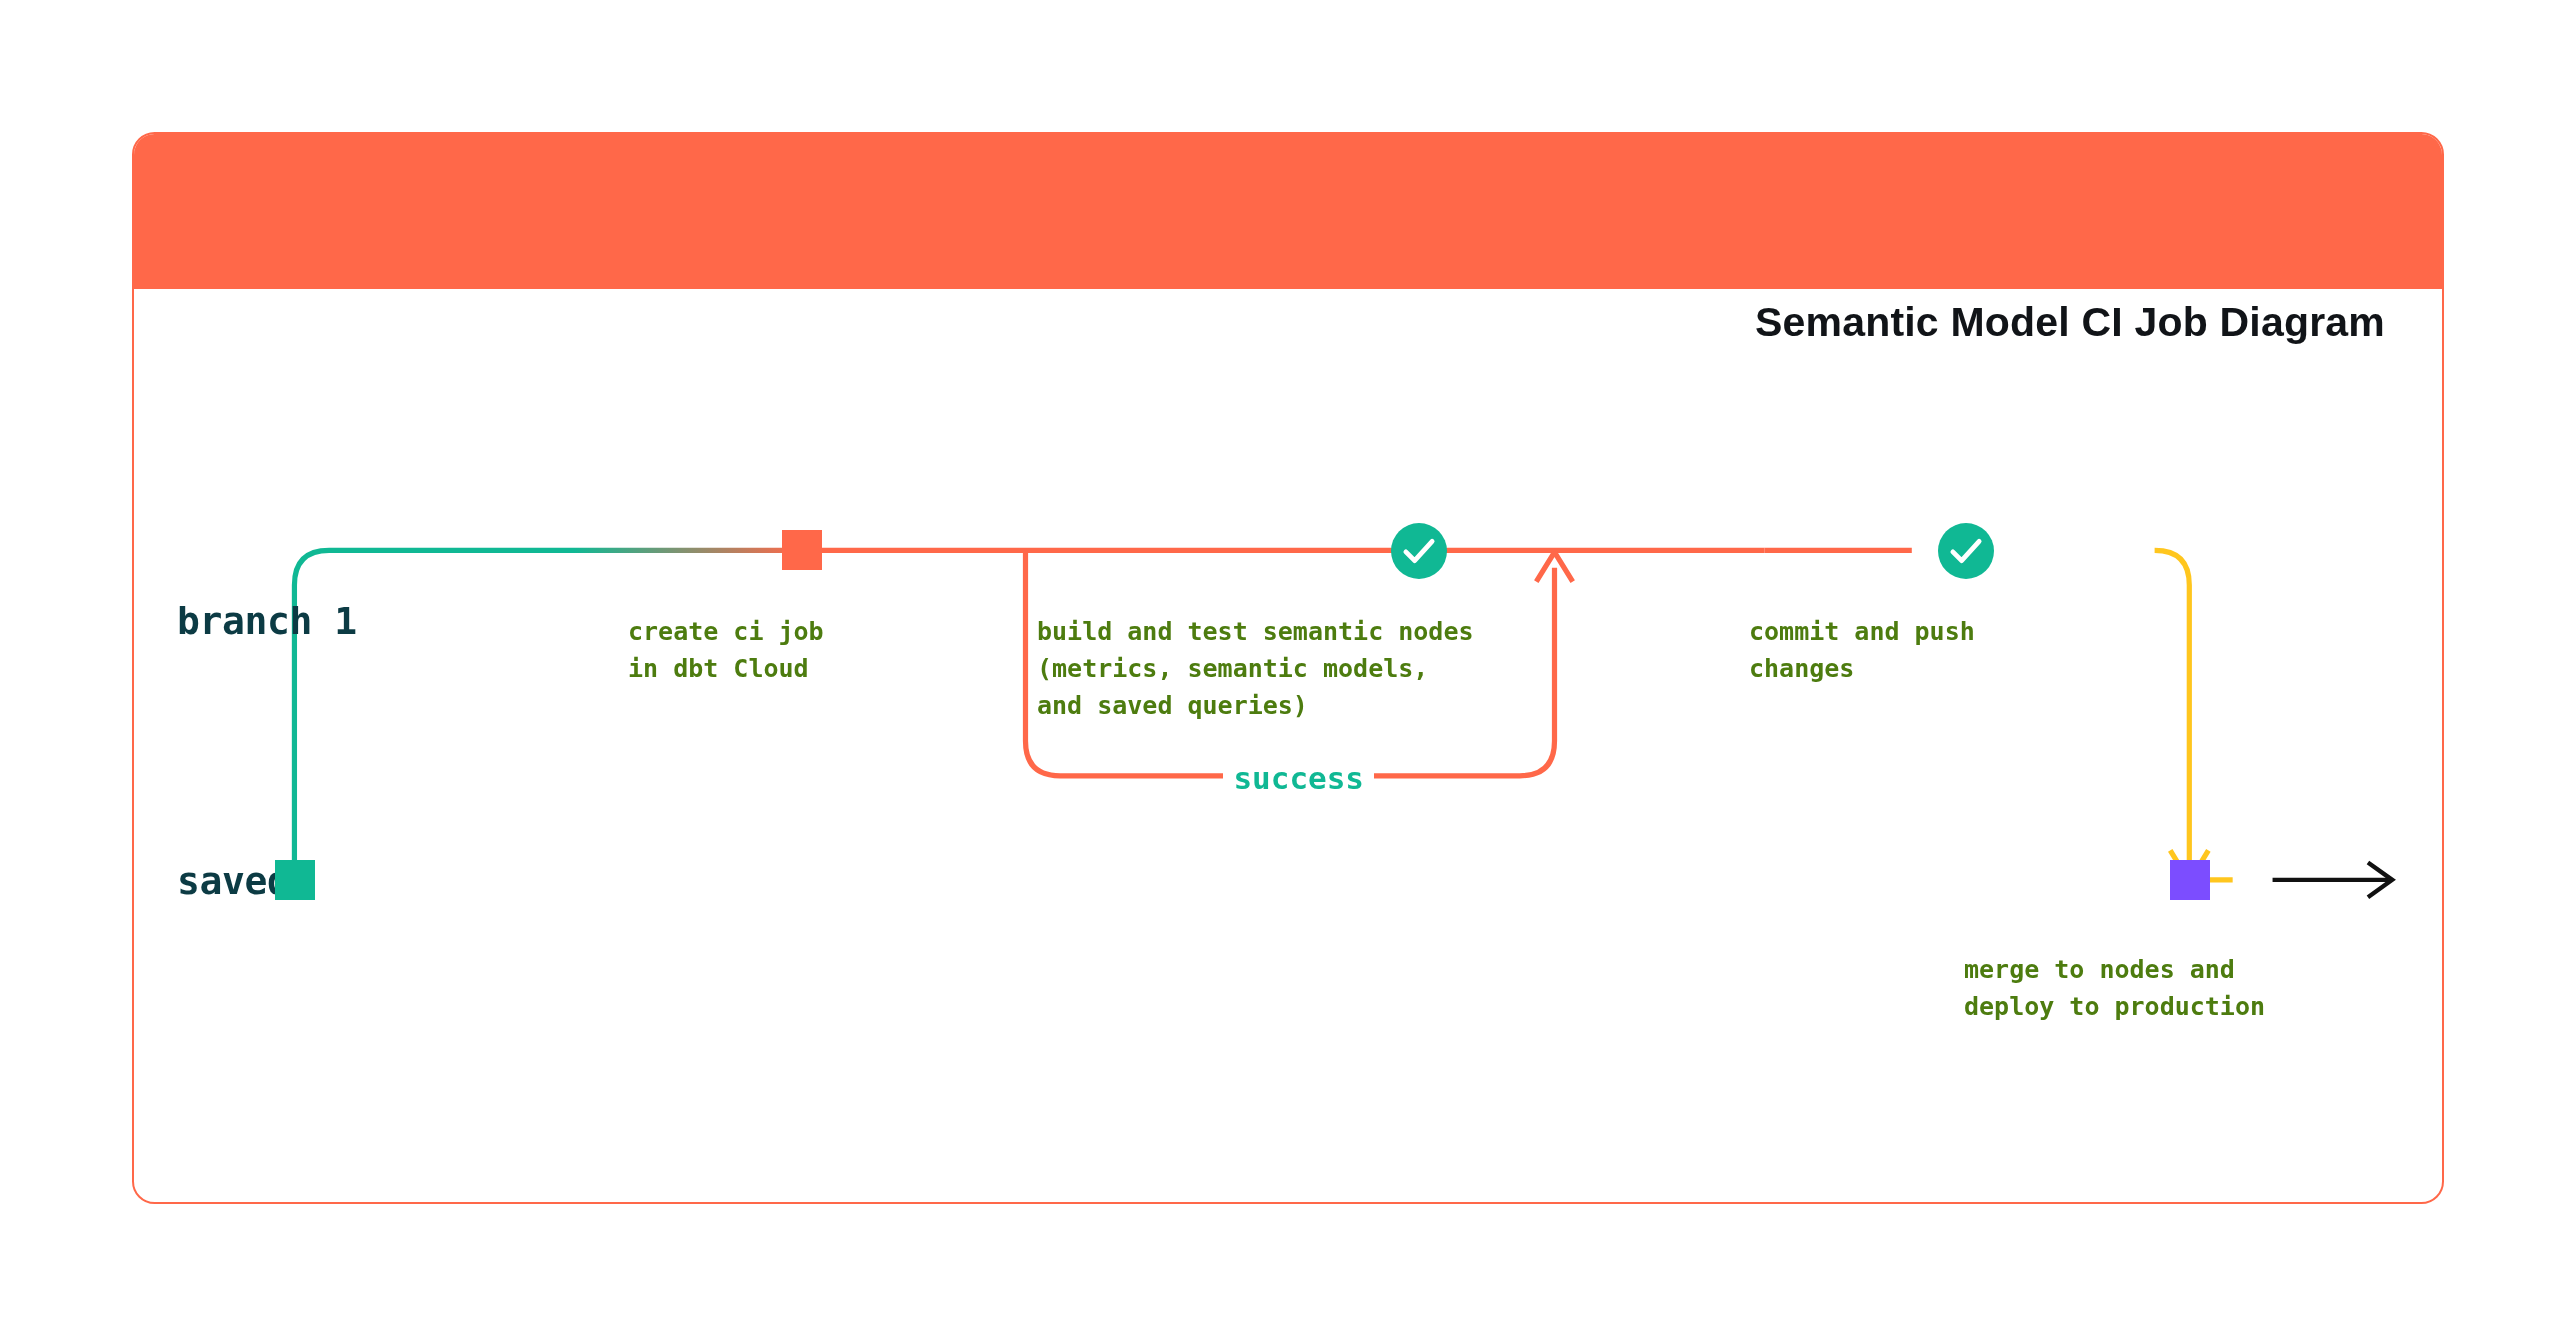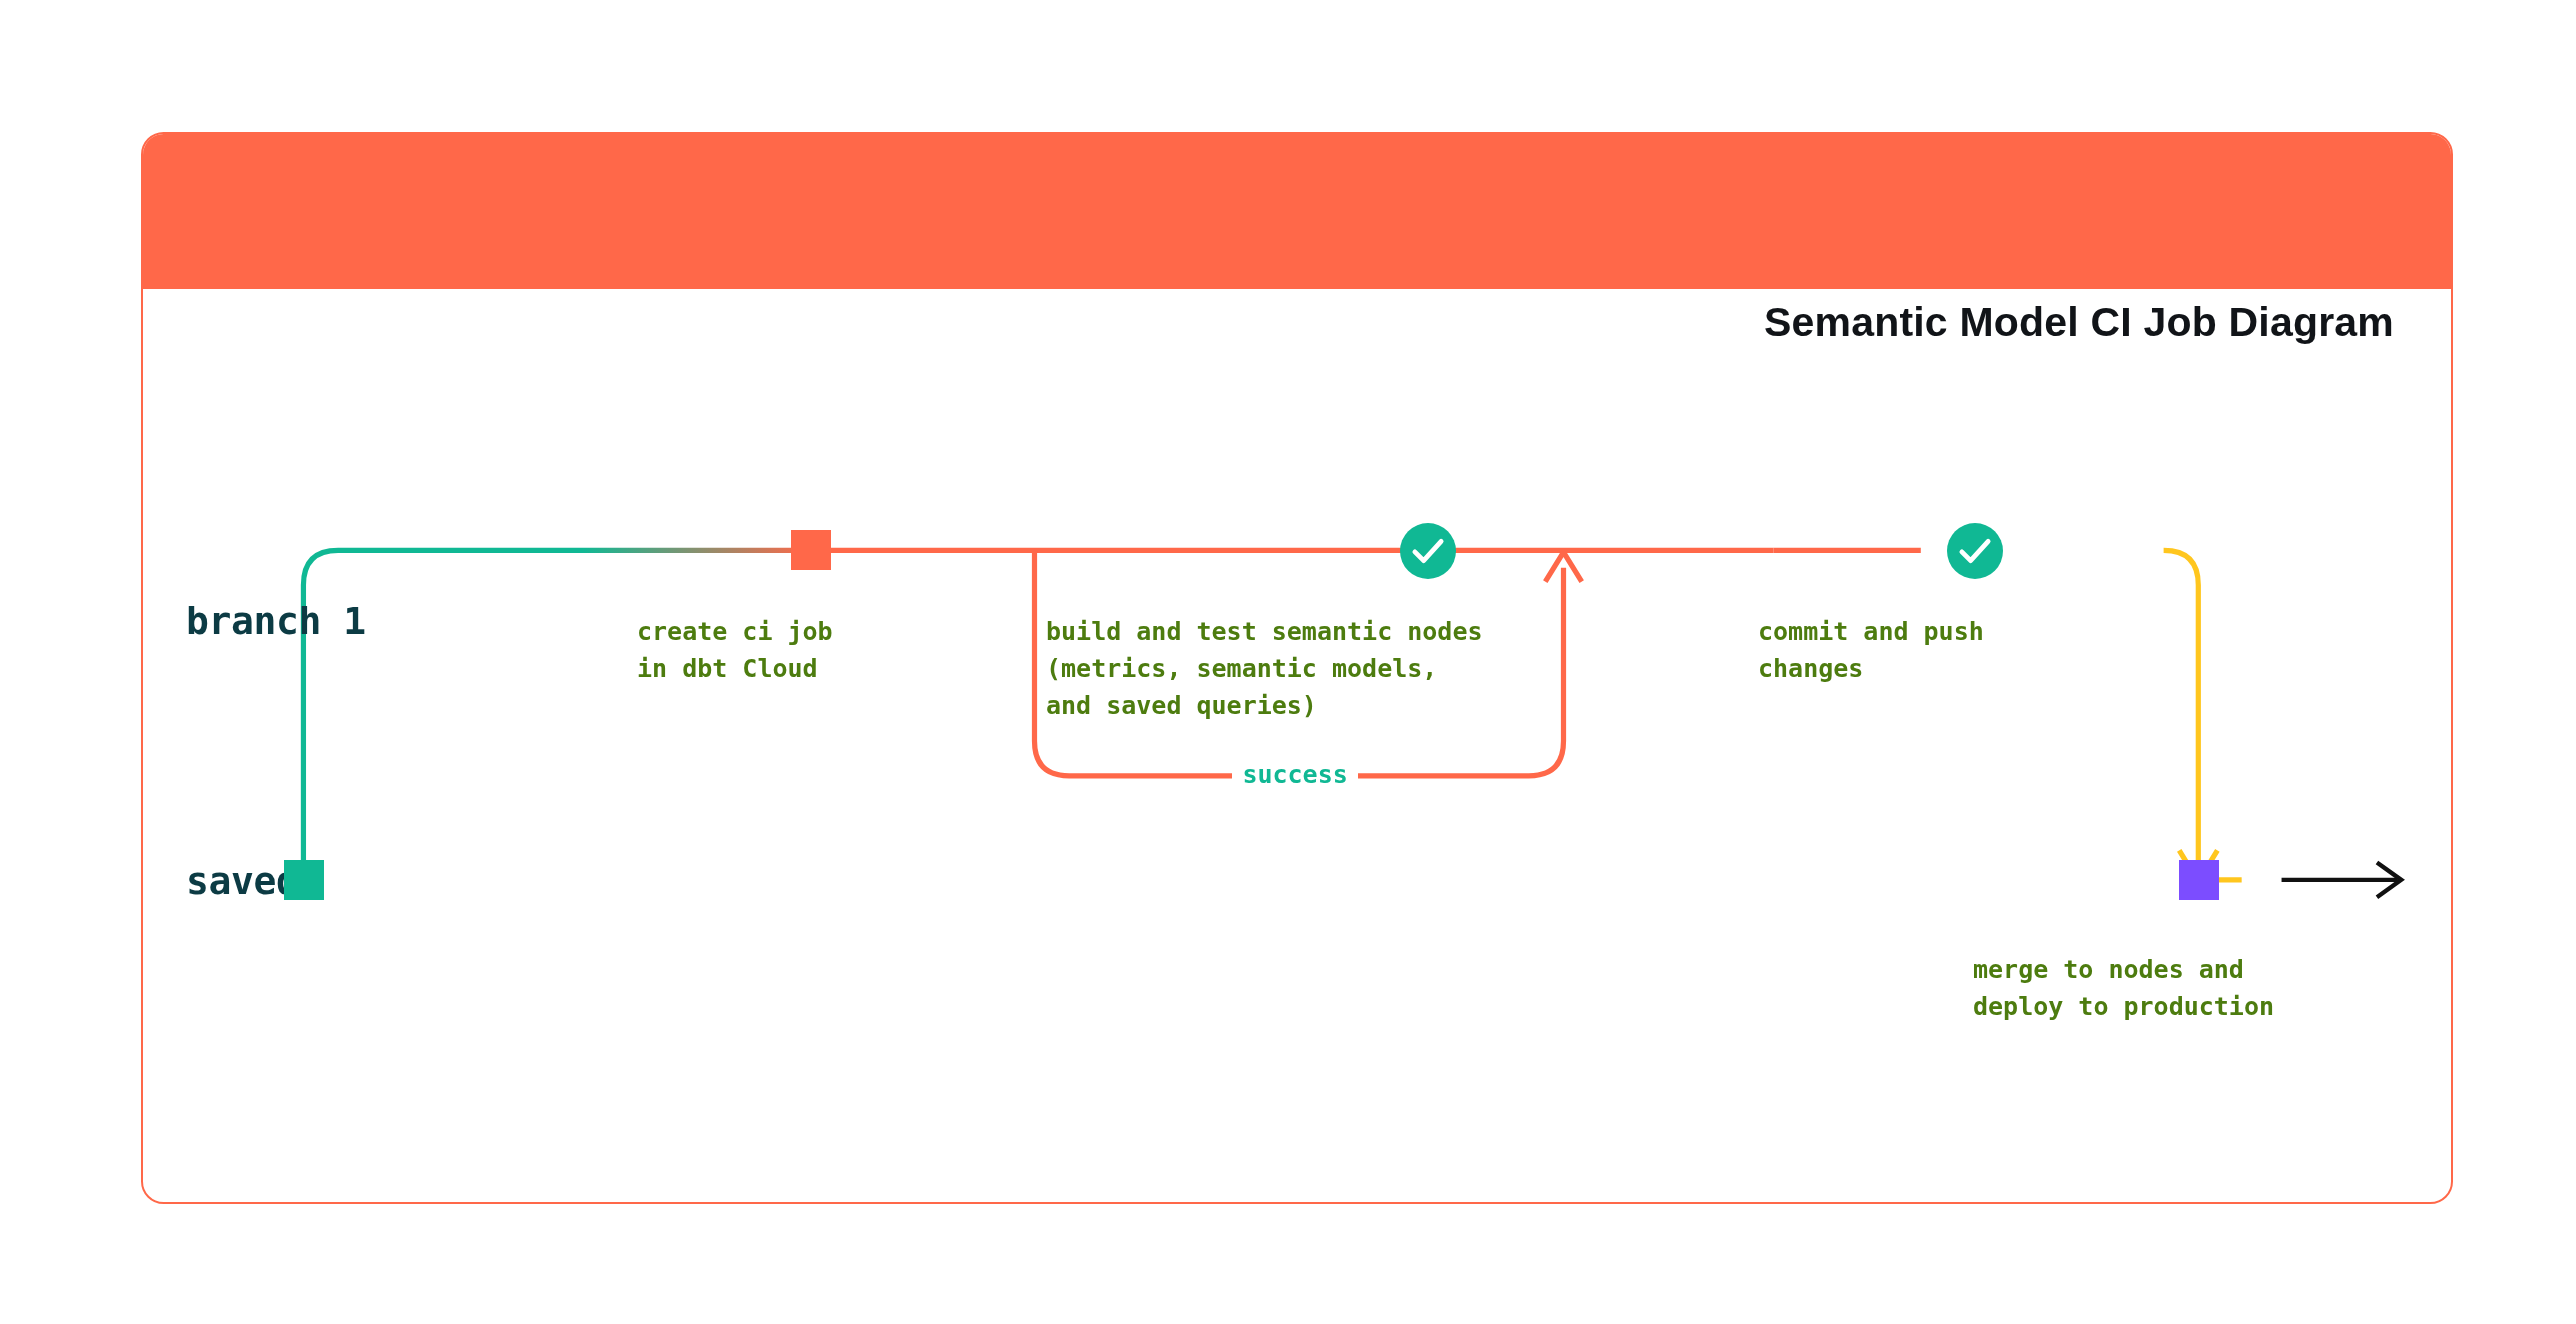--- a/index.html
+++ b/index.html
@@ -12,21 +12,20 @@
     height: 1324px;
     font-family: "DejaVu Sans", sans-serif;
     overflow: hidden;
   }
 
   #stage {
     position: relative;
     width: 2284px;
     height: 1324px;
     background: #ffffff;
-    margin-left: 9px;
   }
 
   
   .card {
     position: absolute;
     left: 132px;
     top: 132px;
     width: 2312px;
     height: 1072px;
     border: 2.6px solid #FF6849;
@@ -95,21 +94,21 @@
     font-size: 25px;
     line-height: 37px;
     color: #4d7c0f;
     white-space: pre-line;
   }
 
   .edge-label {
     position: absolute;
     font-family: "DejaVu Sans Mono", "Liberation Mono", monospace;
     font-weight: 700;
-    font-size: 25px;
+    font-size: 31px;
     color: #10B894;
     background: #ffffff;
     padding: 0 10.4px;
     white-space: nowrap;
     text-align: center;
   }
 
   
   .commit {
     position: absolute;

